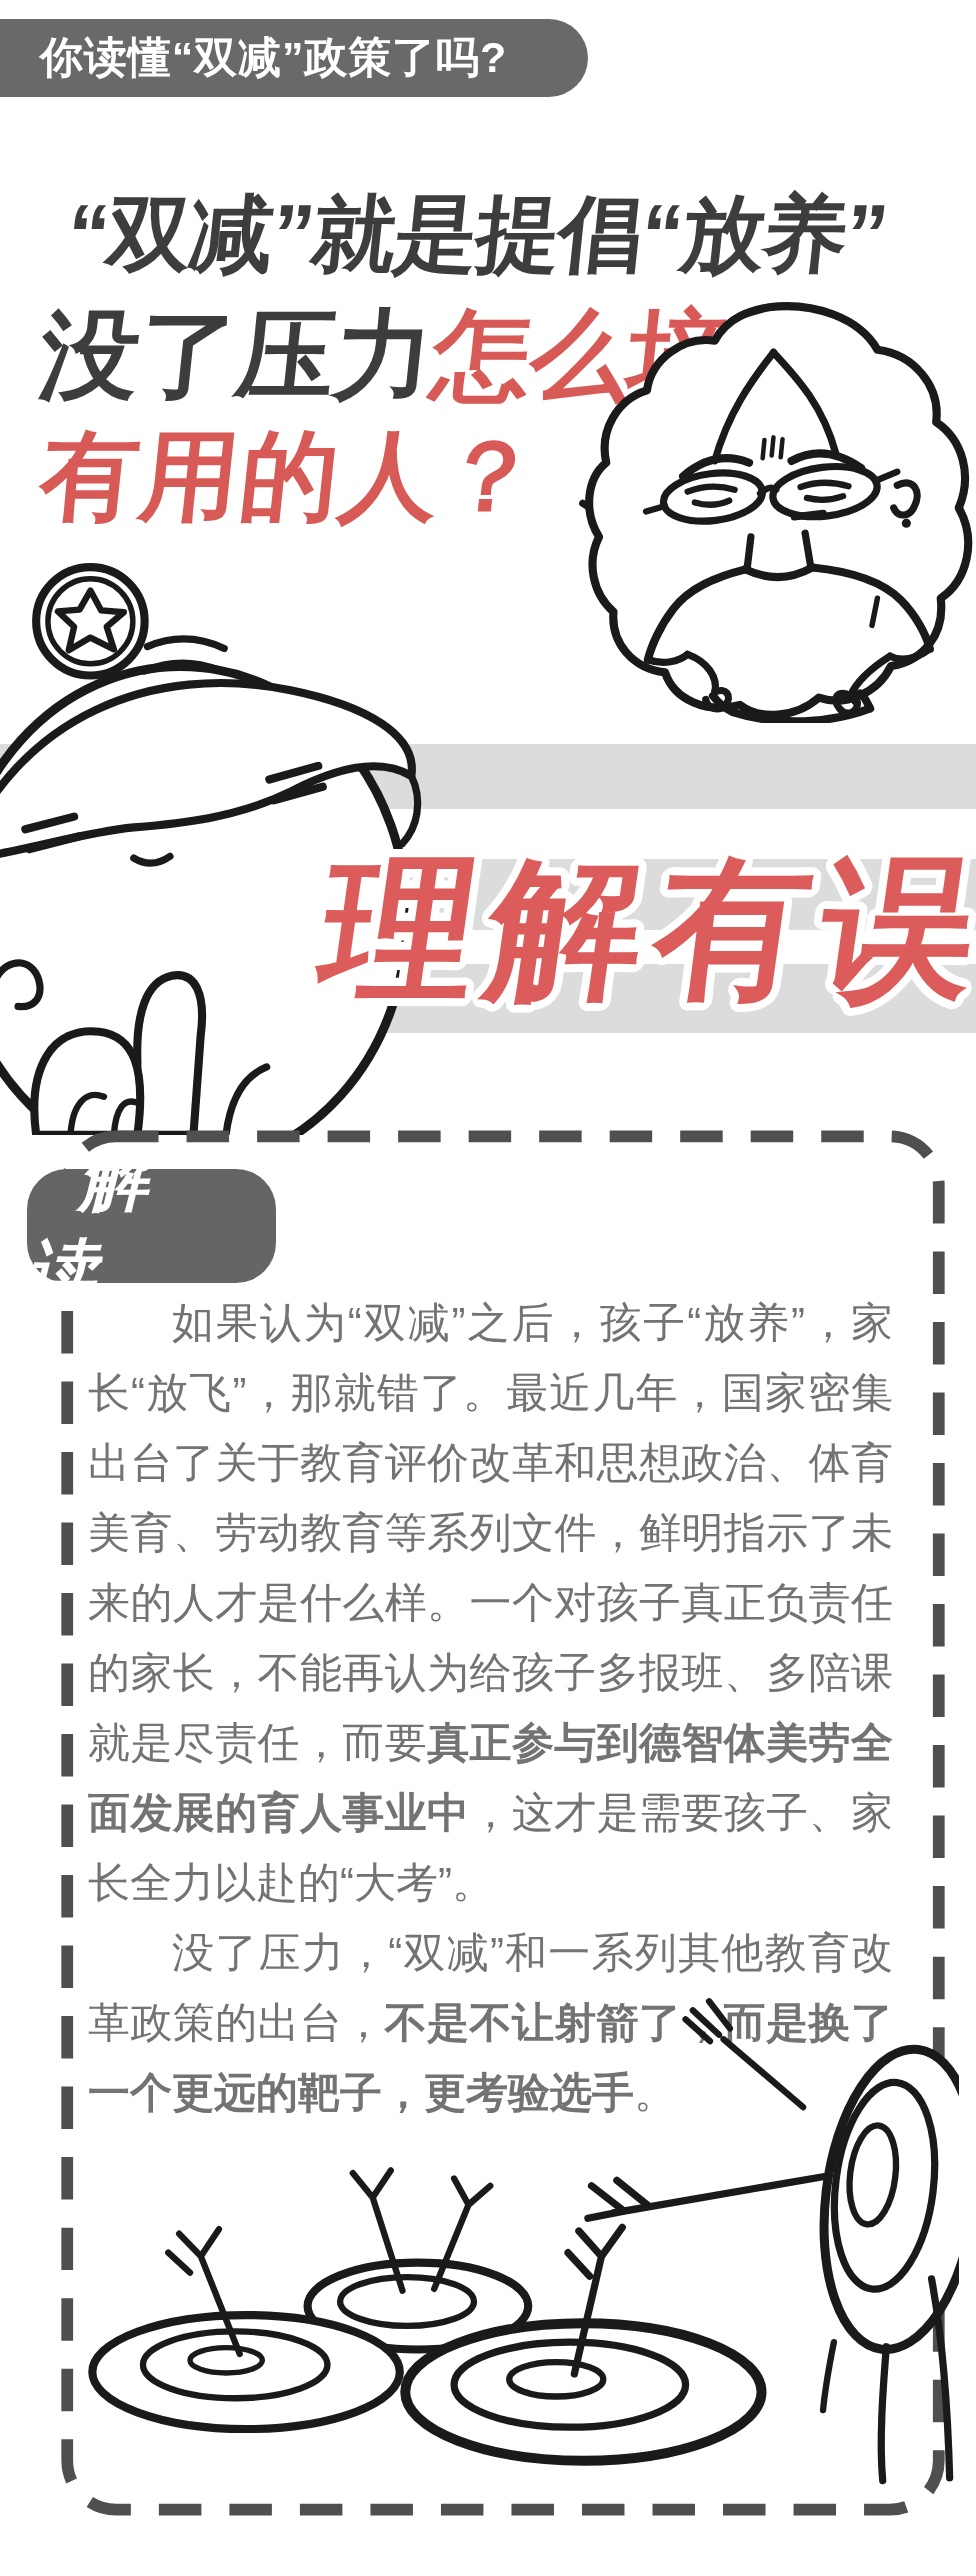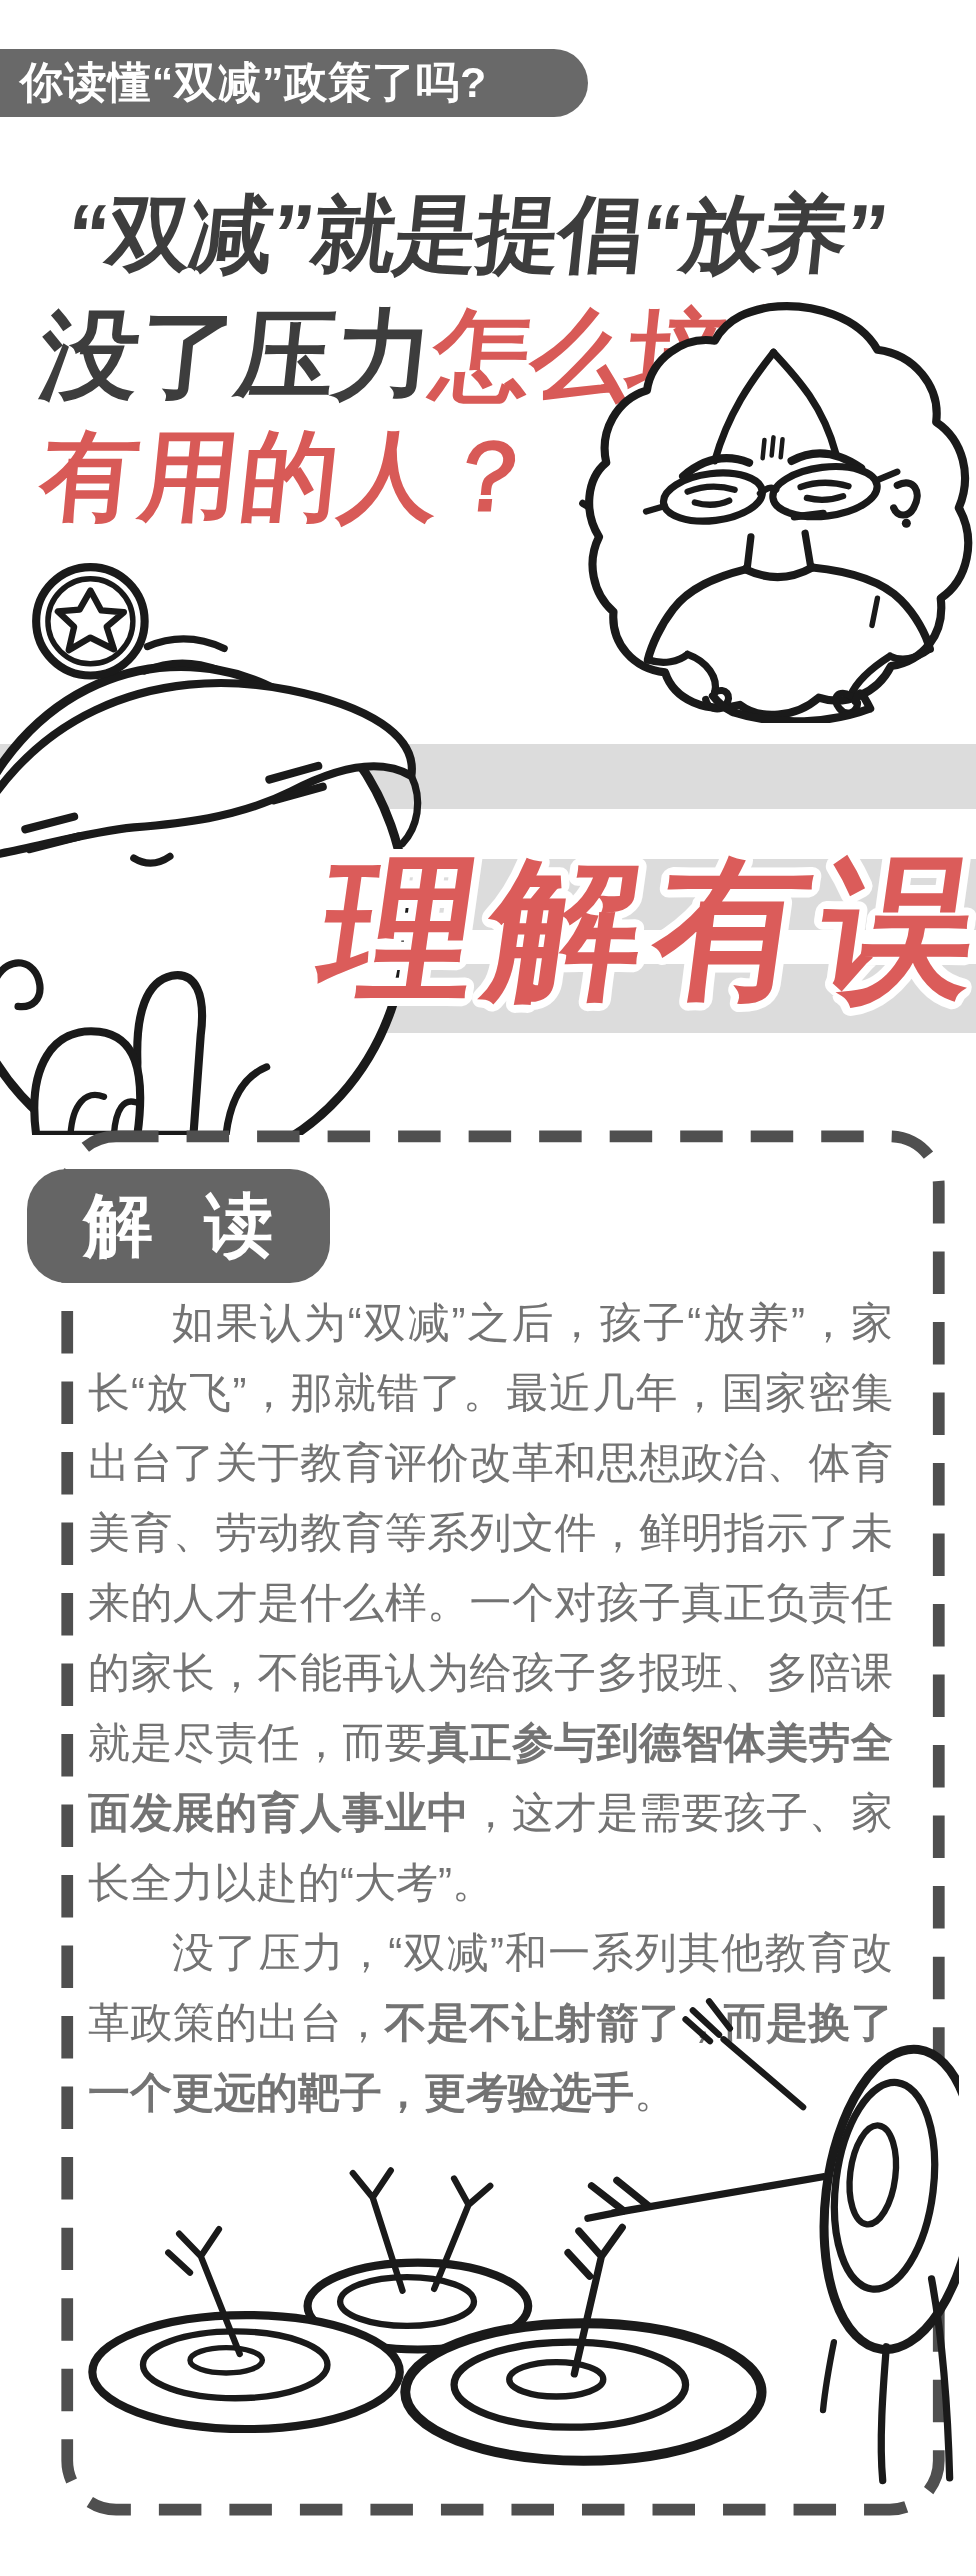--- a/index.html
+++ b/index.html
@@ -1,20 +1,20 @@
 <!DOCTYPE html>
 <html style="font-size:14.5px"><head>
 <meta charset="utf-8">
 <style>
   html,body{margin:0;padding:0;background:#ffffff;}
   #poster{position:relative;width:977px;height:2576px;background:#ffffff;overflow:hidden;
           font-family:"Liberation Sans",sans-serif;margin:0 auto;}
   
-  .top-banner{position:absolute;left:0;top:49px;height:68px;width:588px;background:#696969;
-              border-radius:0 40px 40px 0;display:flex;align-items:center;padding-left:20px;
+  .top-banner{position:absolute;left:0;top:19px;height:78px;width:588px;background:#696969;
+              border-radius:0 40px 40px 0;display:flex;align-items:center;padding-left:40px;
               box-sizing:border-box;}
   .top-banner span{color:#ffffff;font-size:43px;font-weight:bold;letter-spacing:0.9px;}
   
   .hl{position:absolute;font-weight:bold;transform:skewX(-6deg);transform-origin:left bottom;
       white-space:nowrap;line-height:1;}
   .hl1{left:63px;top:192px;font-size:84px;color:#3d3d3d;letter-spacing:-1.8px;}
   .hl2{left:36px;top:306px;font-size:98px;}
   .hl3{left:36px;top:427px;font-size:98px;color:#d85a57;letter-spacing:1.8px;}
   .dark-part{color:#3d3d3d;}
   .red-part{color:#d85a57;}
@@ -22,22 +22,22 @@
   .stripe{position:absolute;left:0;width:977px;background:#dcdcdc;}
   .stripe-1{top:744px;height:65px;}
   .stripe-2{top:859px;height:71px;}
   .stripe-3{top:964px;height:69px;}
   
   .ill{position:absolute;}
   .sk{fill:none;stroke:#1a1a1a;stroke-linecap:round;stroke-linejoin:round;}
   .skf{fill:#ffffff;stroke:#1a1a1a;stroke-linecap:round;stroke-linejoin:round;}
   
   .dash-box{position:absolute;left:60px;top:1129px;width:886px;height:1388px;}
-  .badge{position:absolute;left:27px;top:1169px;width:303px;height:114px;background:#656565;
-         border-radius:40px;display:flex;align-items:center;justify-content:center;}
+  .badge{position:absolute;left:27px;top:1169px;width:249px;height:114px;background:#656565;
+         border-radius:40px;display:flex;align-items:center;justify-content:center;font-style:italic;}
   .badge span{color:#ffffff;font-size:69px;font-weight:bold;letter-spacing:0.75em;text-indent:0.75em;}
   
   .article{position:absolute;left:88px;top:1288px;width:805px;color:#737373;
            font-size:42px;line-height:70px;text-align:justify;}
   .article p{margin:0;text-indent:2em;}
   .article b{font-weight:bold;}
 </style>
 </head>
 <body>
 

